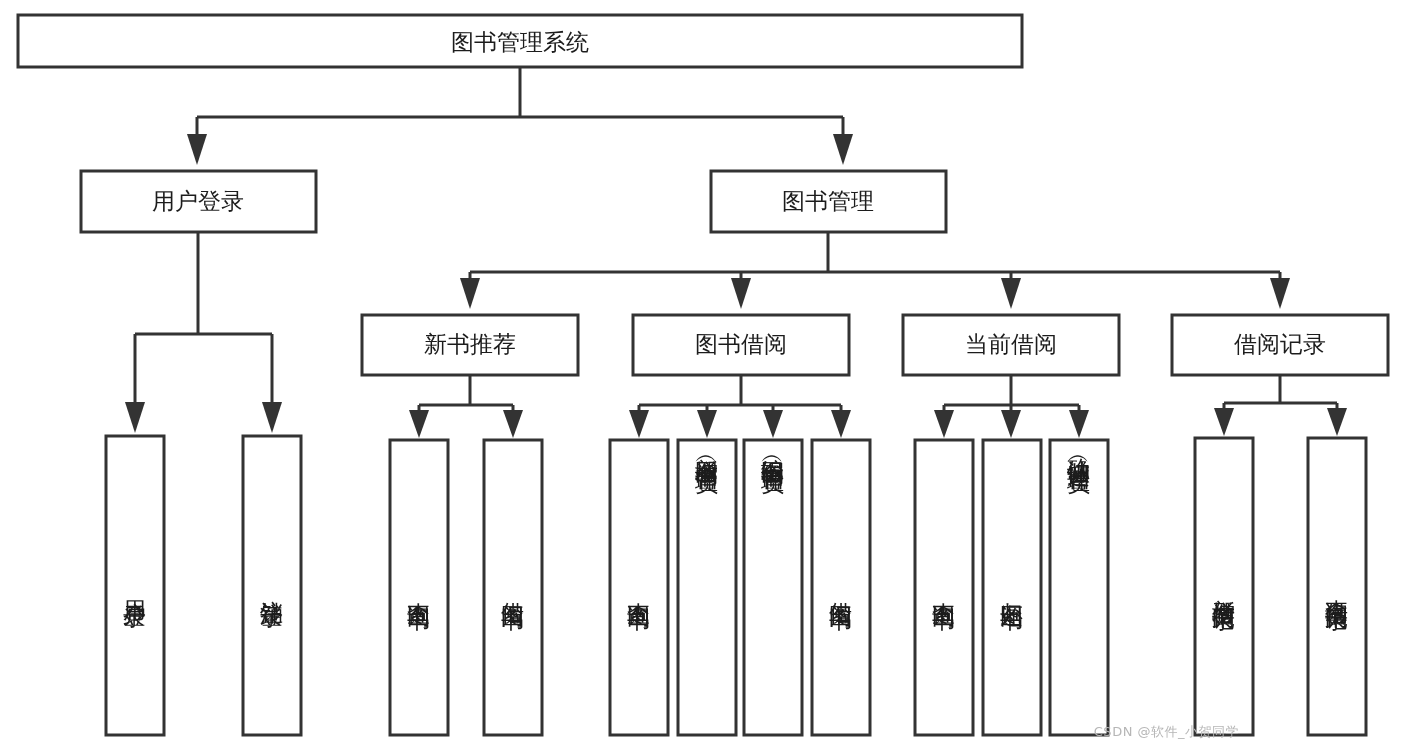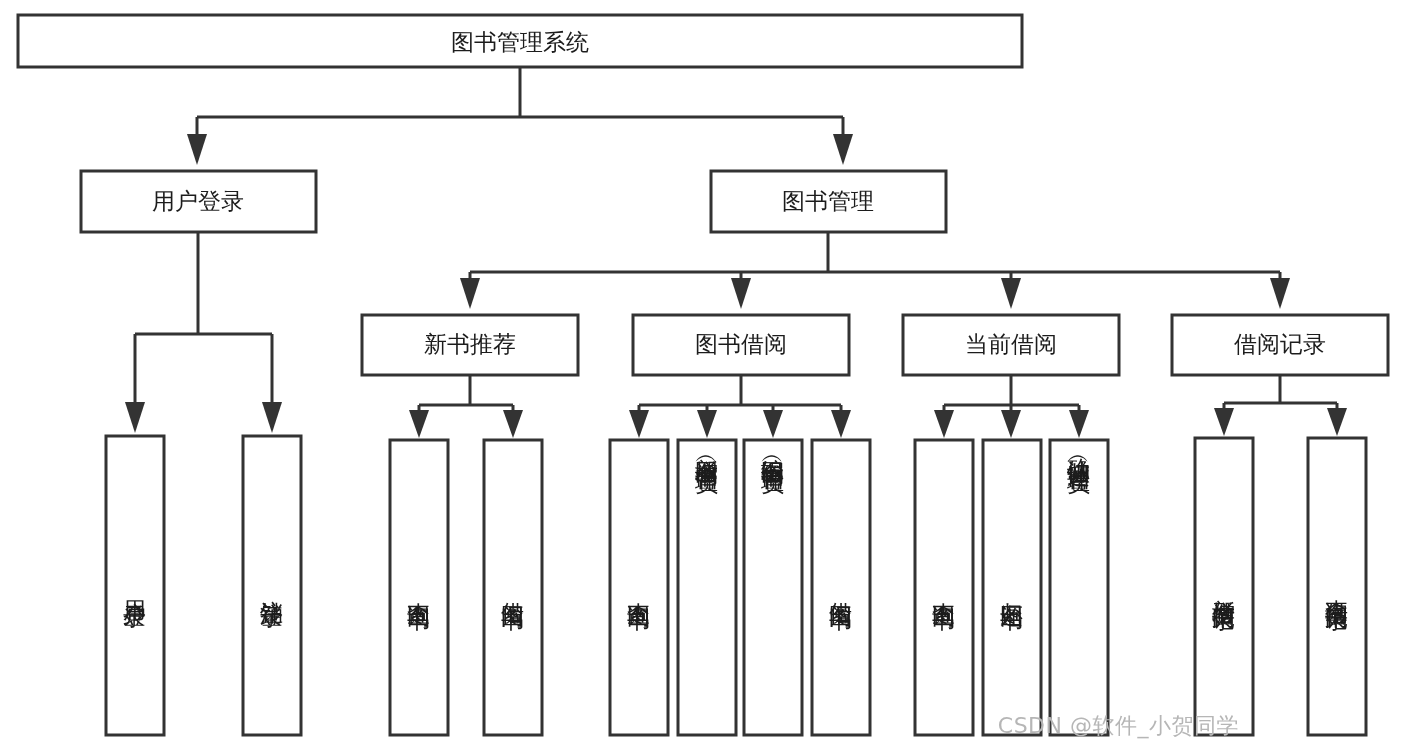--- a/index.html
+++ b/index.html
@@ -66,21 +66,21 @@
     color: #1c1c1c;
     letter-spacing: 2px;
     white-space: nowrap;
     text-align: center;
   }
   .watermark {
     position: absolute;
     right: 8px;
     bottom: 6px;
     font-family: "DejaVu Sans", "Liberation Sans", sans-serif;
-    font-size: 22px;
+    font-size: 13px;
     color: #b6b6b6;
     letter-spacing: 0.5px;
     white-space: nowrap;
   }
 </style>
 </head>
 <body>
 
 <div id="diagram-root">
 

